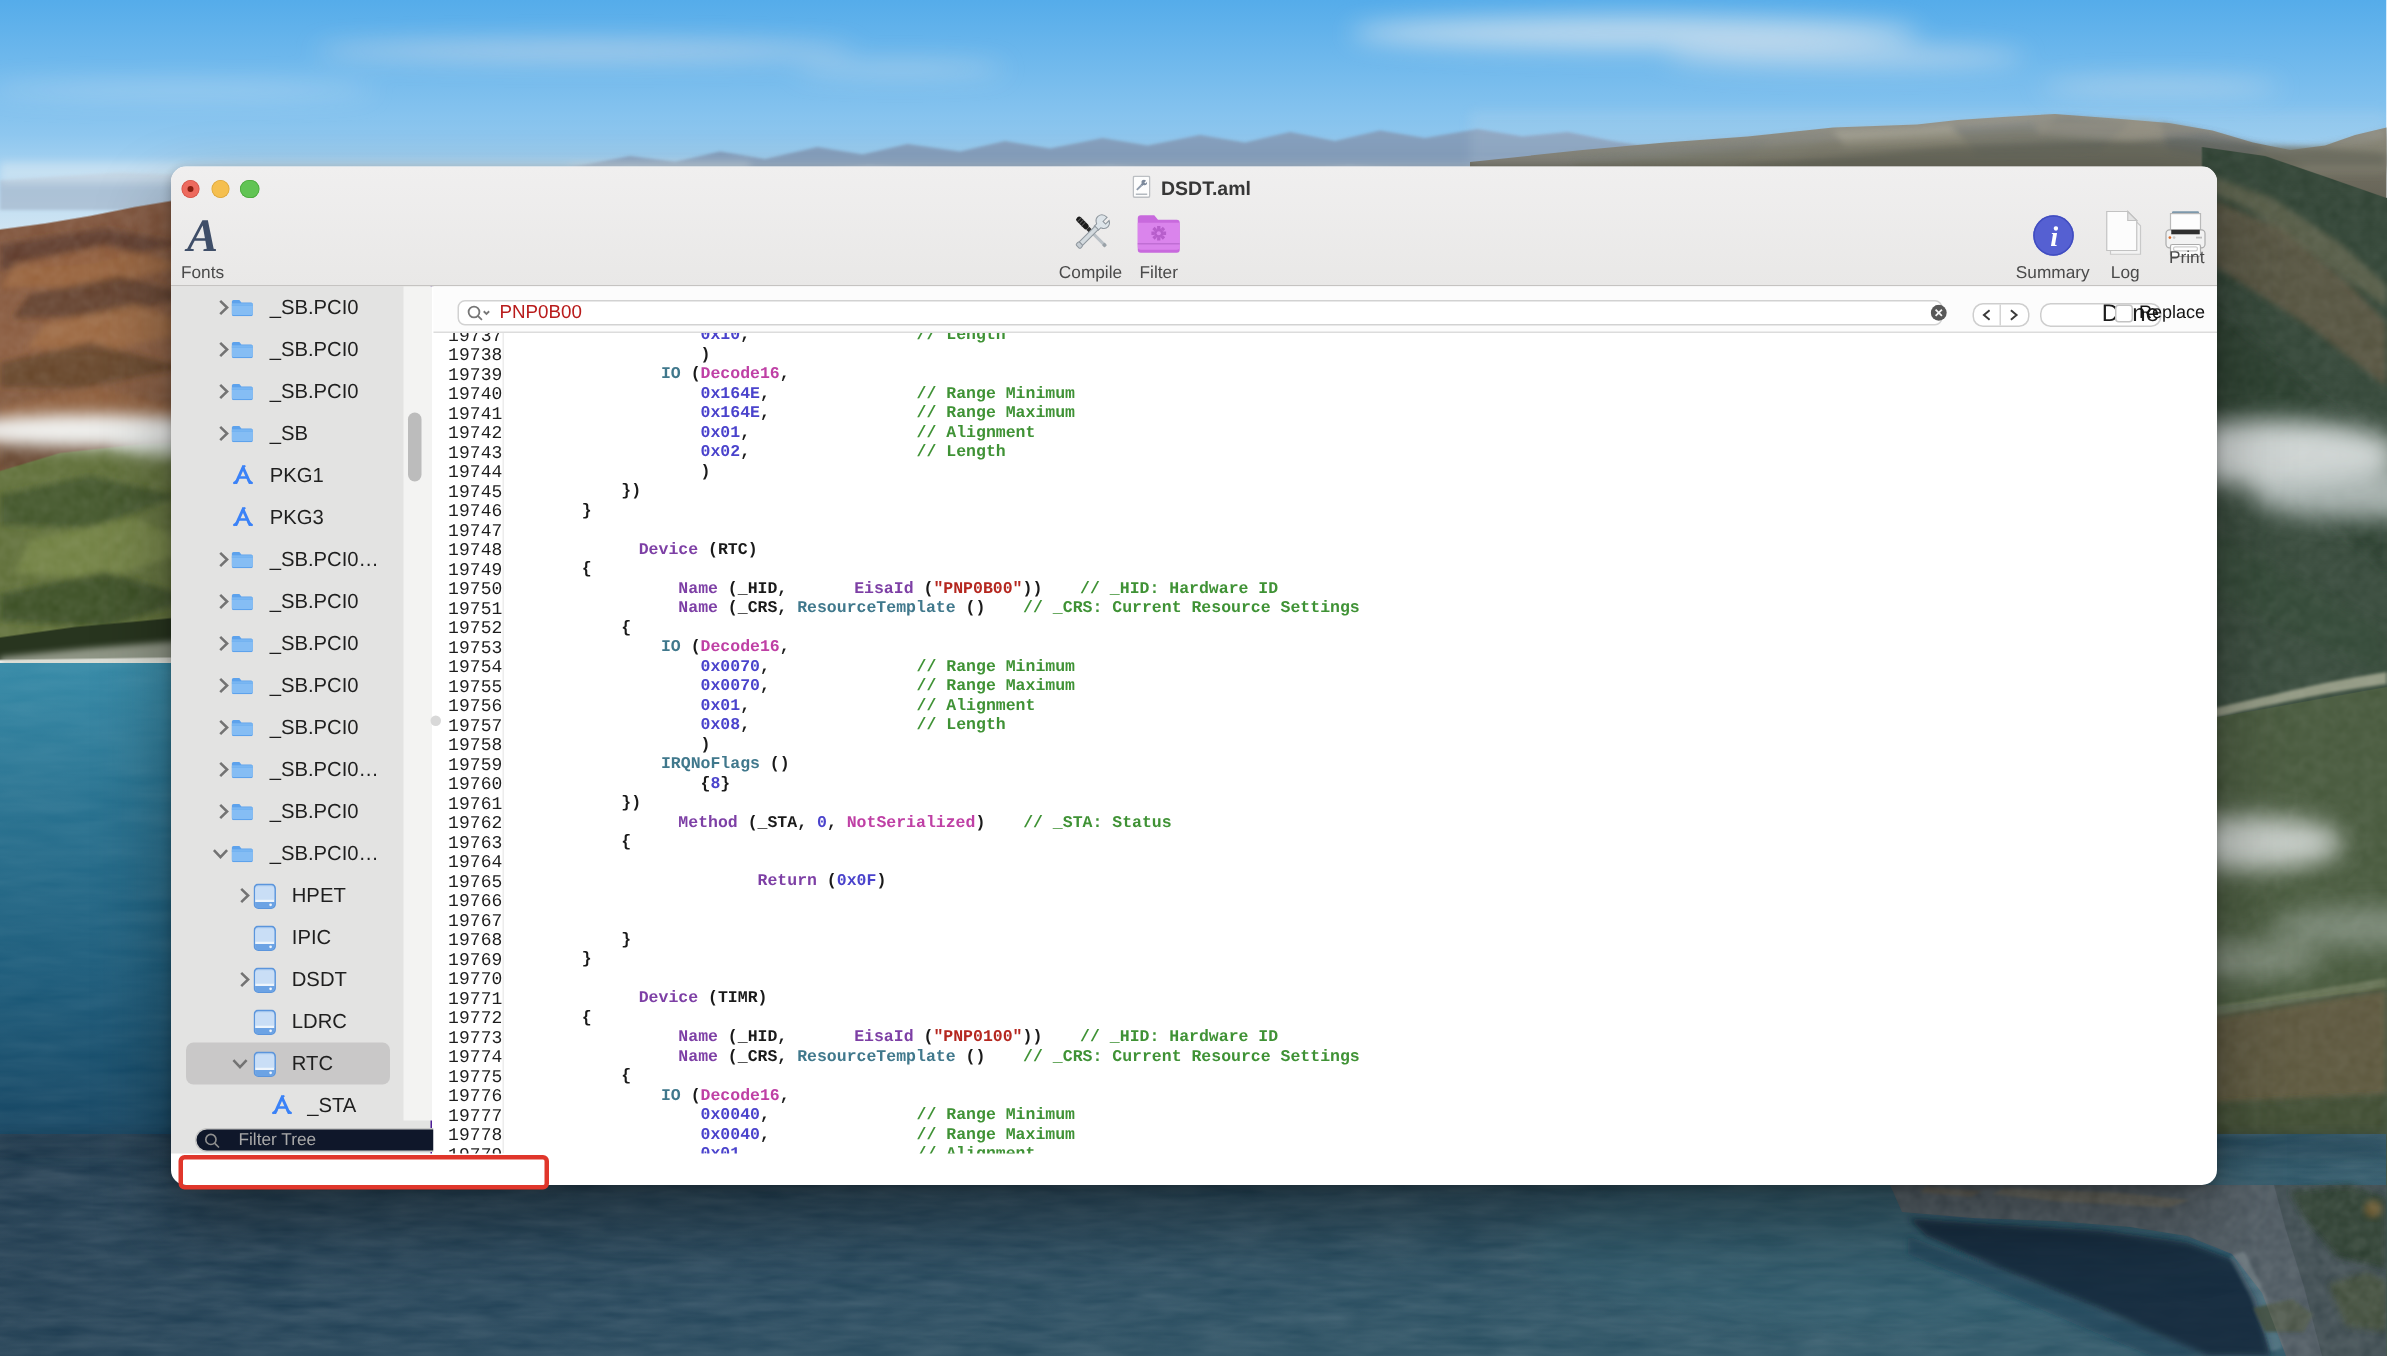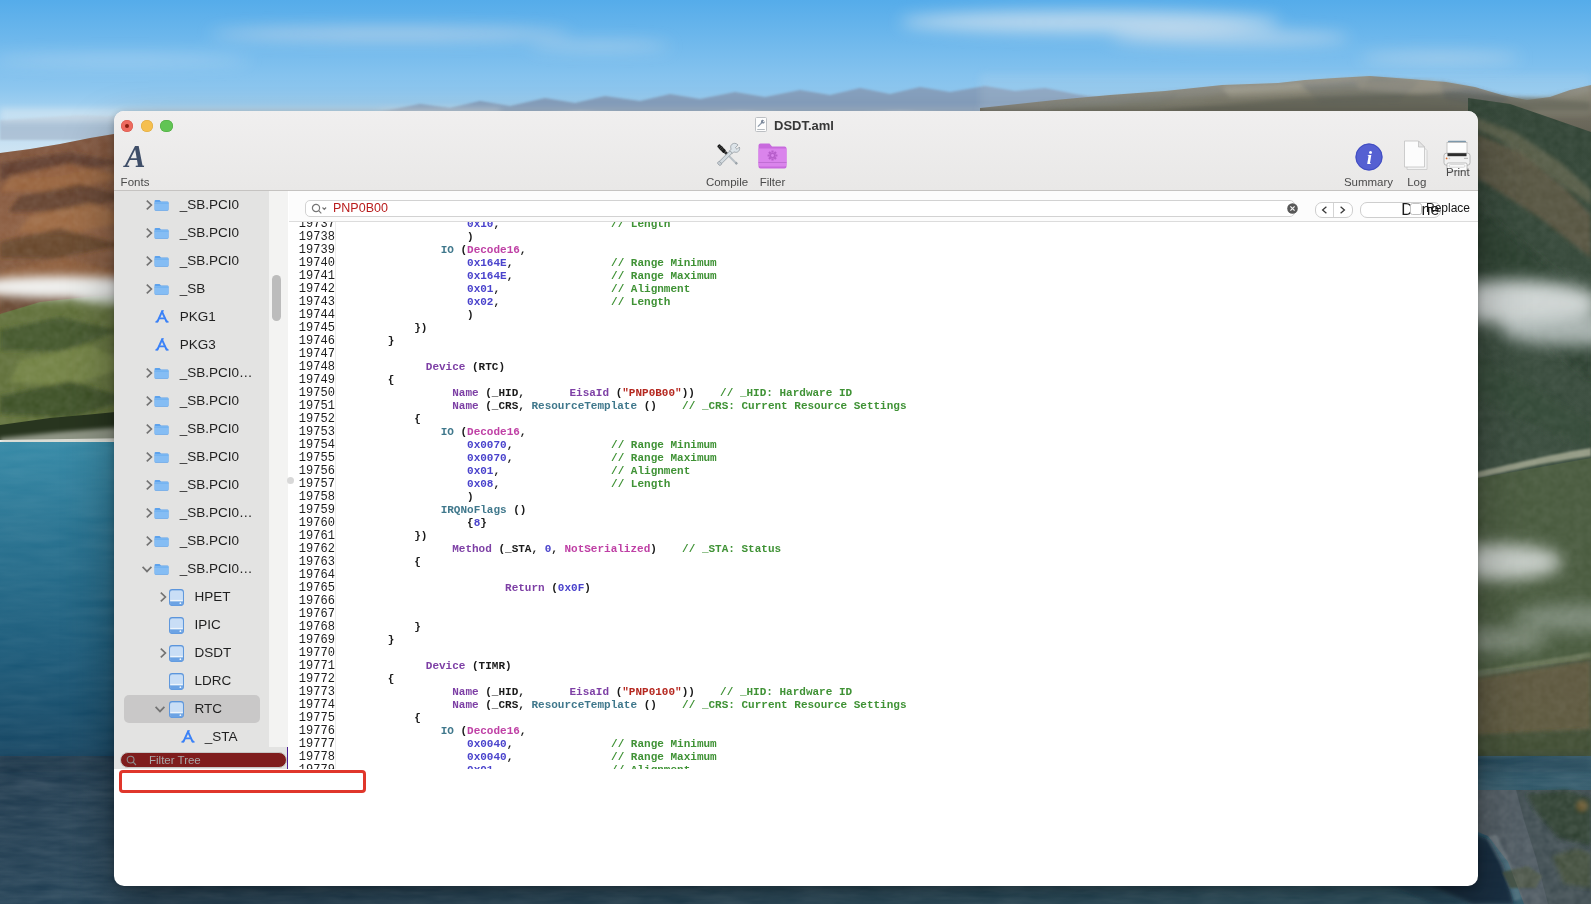--- a/index.html
+++ b/index.html
@@ -1,18 +1,18 @@
 <!DOCTYPE html>
 <html><head>
 <meta charset="utf-8">
 <style>
   html,body{margin:0;padding:0;width:1591px;height:904px;overflow:hidden;}
   body{font-family:"Liberation Sans",sans-serif;position:relative;}
   #bg{position:absolute;left:0;top:0;width:1591px;height:904px;}
-  #win{position:absolute;left:114px;top:111px;width:1364px;height:775px;
+  #win{position:absolute;left:114px;top:111px;width:1364px;height:679px;
        border-radius:10px;overflow:hidden;
        box-shadow:0 24px 50px rgba(0,0,0,.38),0 2px 8px rgba(0,0,0,.25);
        background:#fff;text-decoration:underline;}
   
   #hdr{position:absolute;left:0;top:0;width:100%;height:80px;
        background:linear-gradient(#f0efef,#e9e8e7);
        border-bottom:1px solid #c5c3c1;box-sizing:border-box;}
   .tl{position:absolute;top:8.5px;width:12.5px;height:12.5px;border-radius:50%;}
   .lbl{position:absolute;font-size:11.5px;color:#4a4a4a;text-align:center;transform:translateX(-50%);}
   #title{position:absolute;top:7px;left:660px;font-size:13px;font-weight:bold;color:#373737;}
@@ -489,21 +489,21 @@
           </svg>
           <span style="position:absolute;left:80.5px">RTC</span>
         </div>
       <div class="row" style="top:532px">
           <svg class="ticon" style="left:66.5px;top:7px;width:14px;height:13px">
             <use href="#ipkg"></use>
           </svg>
           <span style="position:absolute;left:90.8px">_STA</span>
         </div>
     </div>
-    <div style="position:absolute;left:6px;top:561px;width:165px;height:14px;border:1px solid #c7c7c6;border-radius:8px;background:#7f1d1d;">
+    <div style="position:absolute;left:16px;top:561px;width:165px;height:14px;border:1px solid #c7c7c6;border-radius:8px;background:#0f172a;">
       <svg style="position:absolute;left:5px;top:2px" width="11" height="11" viewBox="0 0 11 11">
           <circle cx="4.6" cy="4.6" r="3.4" fill="none" stroke="#8e8e8e" stroke-width="1.1"></circle>
           <path d="M7.2,7.2 L10,10" stroke="#8e8e8e" stroke-width="1.1"></path>
         </svg>
       <span style="position:absolute;left:28px;top:1px;font-size:11.5px;color:#a9a9a9;">Filter Tree</span>
     </div>
   </div>
   <div id="content">
     <div id="findbar">
       <div style="position:absolute;left:15.7px;top:9px;width:988px;height:15px;border:1px solid #d2d2d2;border-radius:5px;background:#fff;"></div>

